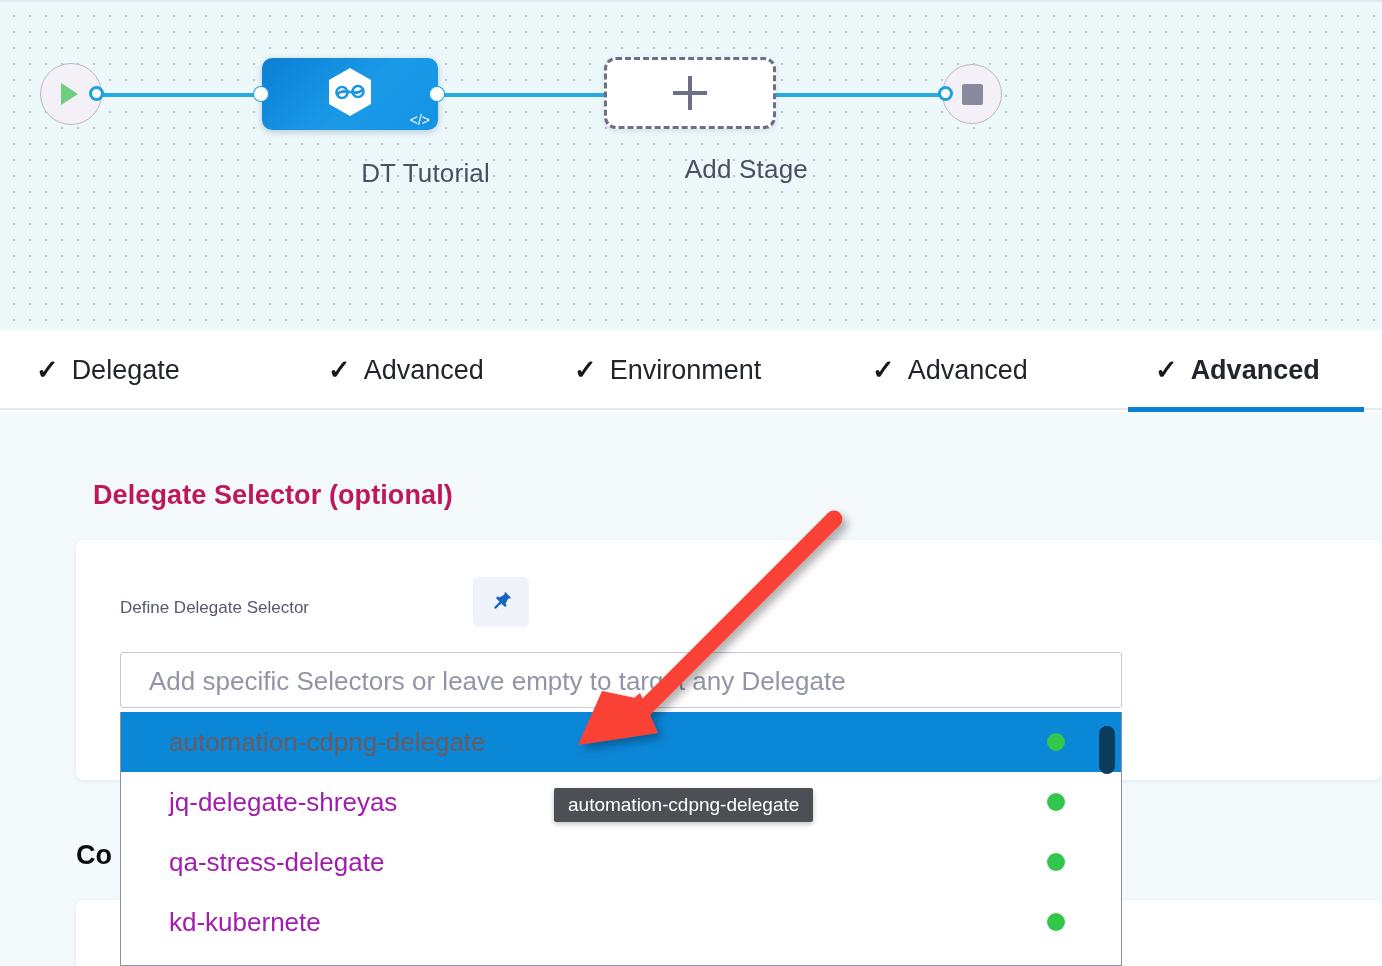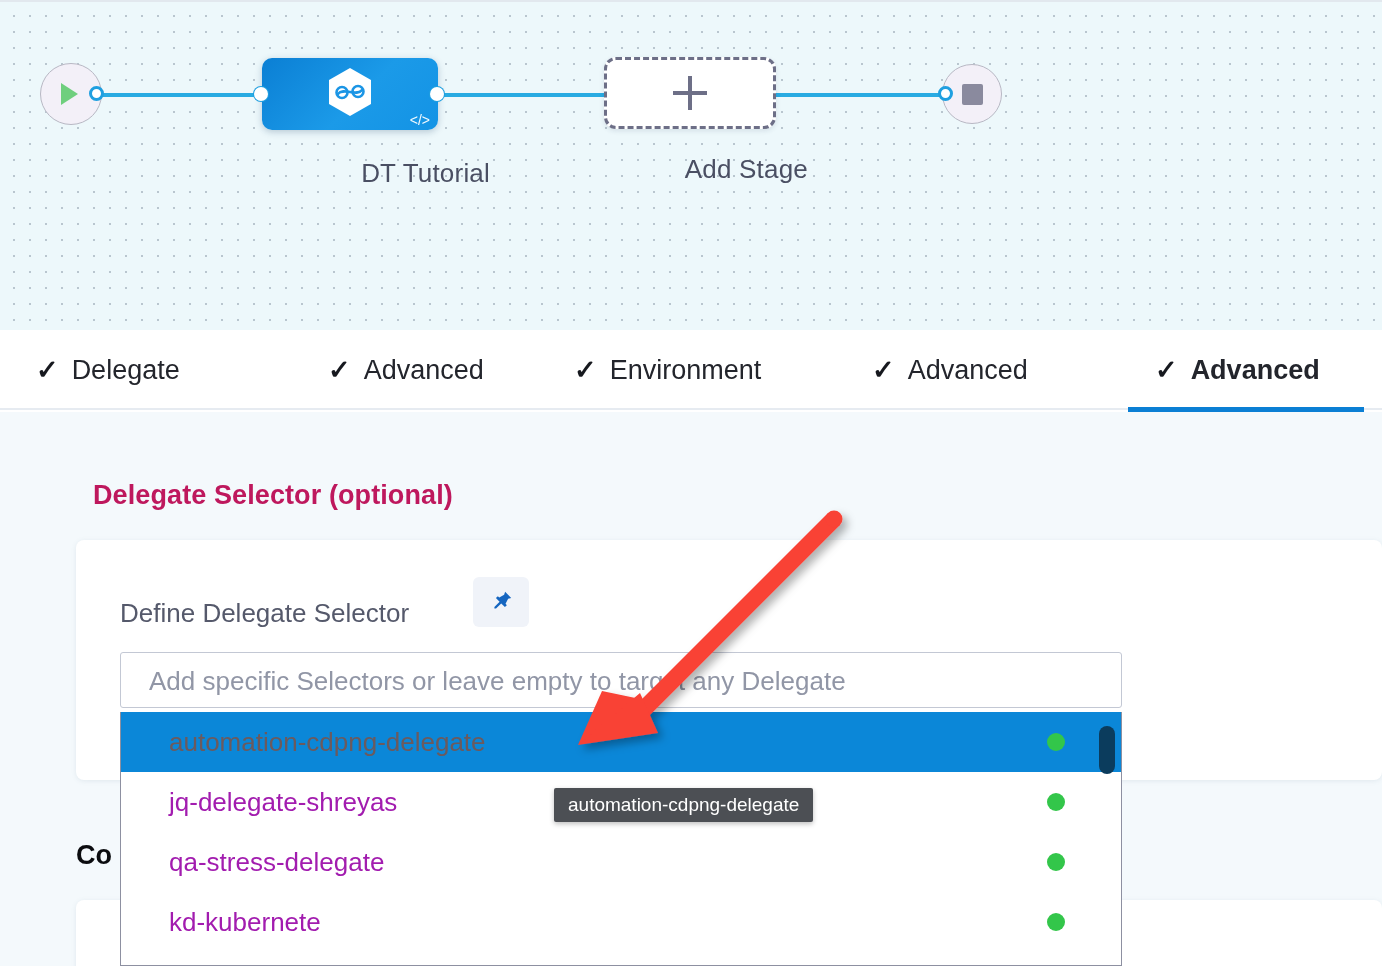--- a/index.html
+++ b/index.html
@@ -218,21 +218,21 @@
     background: #ffffff;
     border-radius: 8px;
     box-shadow: 0 1px 5px rgba(100,120,150,0.13);
   }
   .card.card-1 { top: 128px; height: 240px; }
   .card.card-2 { top: 488px; height: 120px; }
 
   .field-label {
     position: absolute;
     left: 44px; top: 58px;
-    font-size: 26px;
+    font-size: 17px;
     color: #55596b;
   }
   .pin-btn {
     position: absolute;
     left: 397px; top: 37px;
     width: 56px; height: 50px;
     background: #f0f3f9;
     border-radius: 6px;
     display: flex;
     align-items: center;

